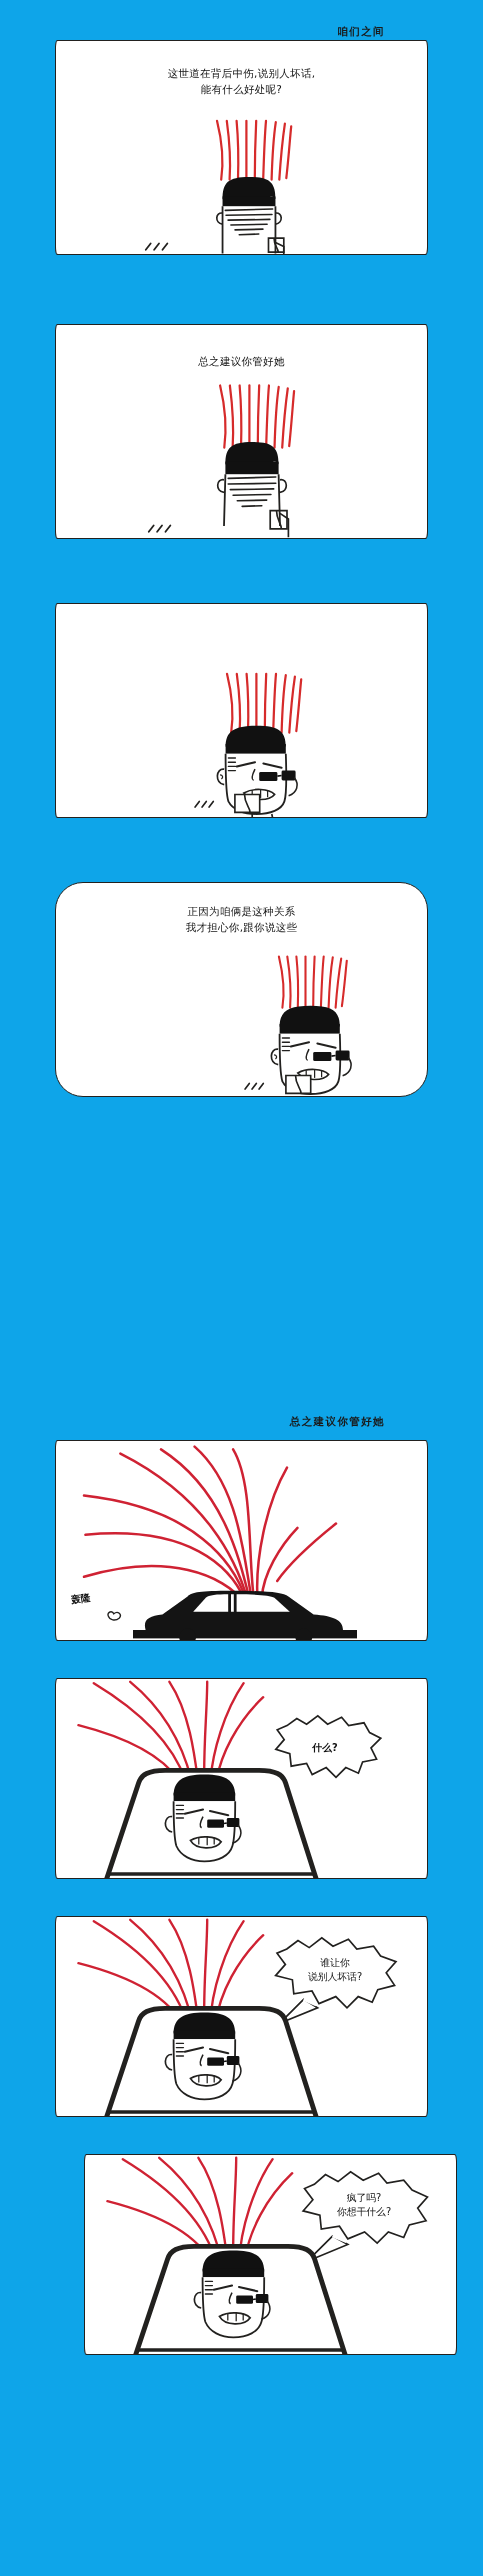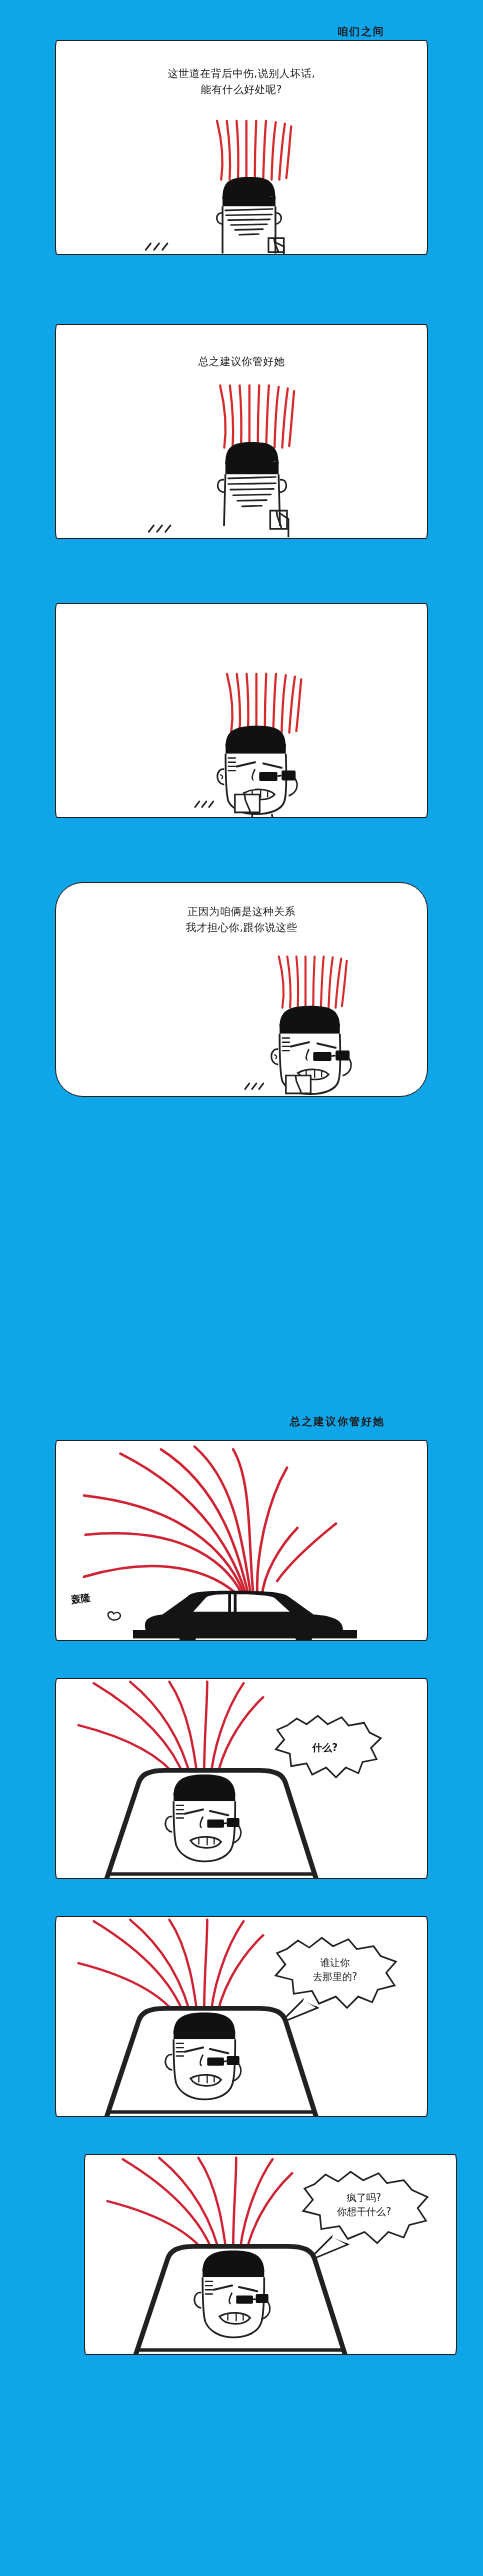--- a/index.html
+++ b/index.html
@@ -471,21 +471,21 @@
     <div class="bubble-wrap" style="left:207px; top:18px; width:140px; height:91px;">
       <svg width="140" height="91" viewBox="0 0 200 130" style="position:absolute;left:0;top:0;">
         <path d="M34,20 L50,8 L66,18 L84,4 L100,16 L122,6 L134,20 L158,16
                  L168,30 L190,38 L176,54 L188,72 L164,78 L156,96 L136,88
                  L120,104 L104,88 L80,98 L70,80 L44,84 L42,64 L18,58 L32,42
                  L20,26 Z" fill="#fff" stroke="#22211f" stroke-width="2.4"></path>
         <path d="M58,92 L24,126 L78,104 Z" fill="#fff" stroke="#22211f" stroke-width="2.4"></path>
         <path d="M58,92 L76,100" stroke="#fff" stroke-width="4"></path>
       </svg>
       <div class="bubble-label bubble-text" style="left:28px; top:15.4px; width:88px; height:39px;">谁让你
-去那里的?</div>
+说别人坏话?</div>
     </div>
 
     <svg class="guy" style="left:42px; top:83px;" width="231" height="119" viewBox="0 0 330 170">
       <path d="M12,168 L58,30 C62,18 72,12 96,12 L230,12
                C254,12 264,18 268,30 L312,168" fill="#fff" stroke="#22211f" stroke-width="7" stroke-linejoin="round"></path>
       <path d="M108,48 C108,26 122,18 152,18 C182,18 196,26 196,48
                C190,42 184,46 180,50 C174,44 168,48 164,51
                C158,44 152,48 148,51 C142,44 136,48 132,51
                C124,44 114,44 108,48 Z" fill="#111"></path>
       <rect x="108" y="44" width="88" height="12" fill="#111"></rect>

